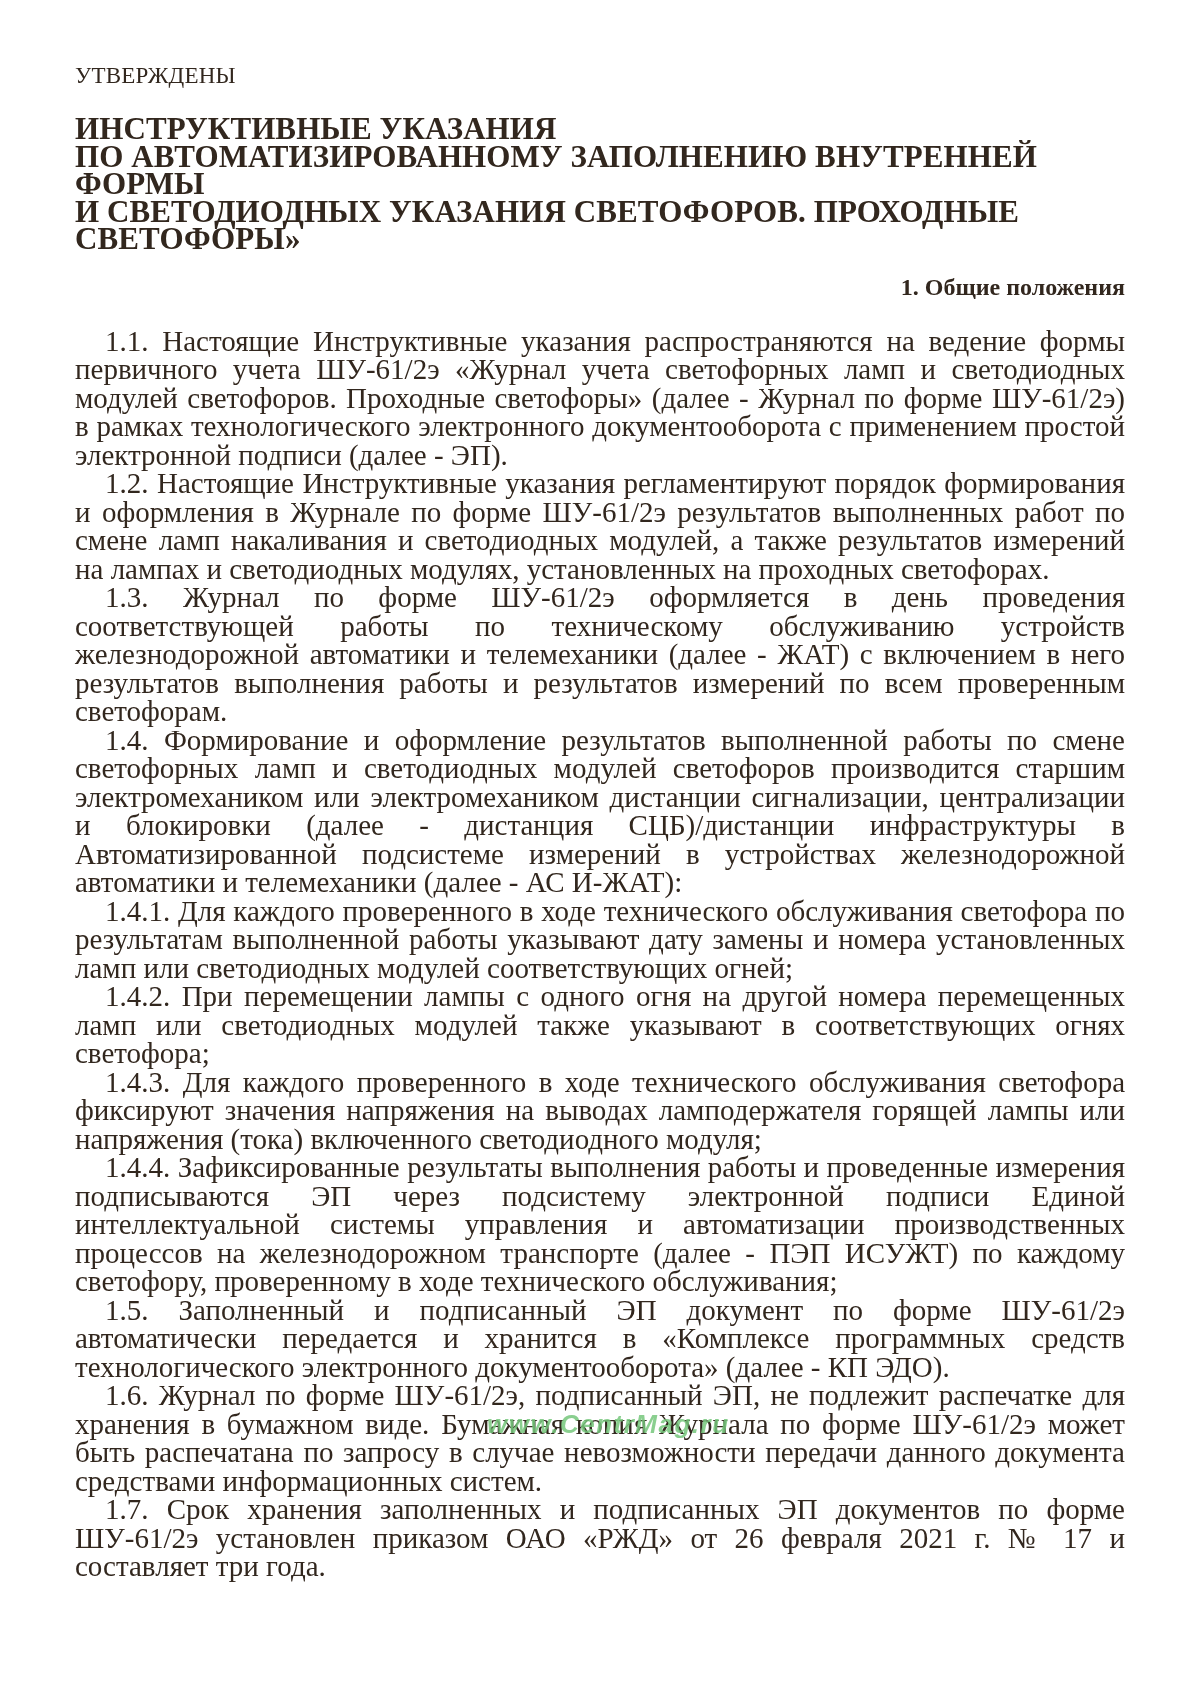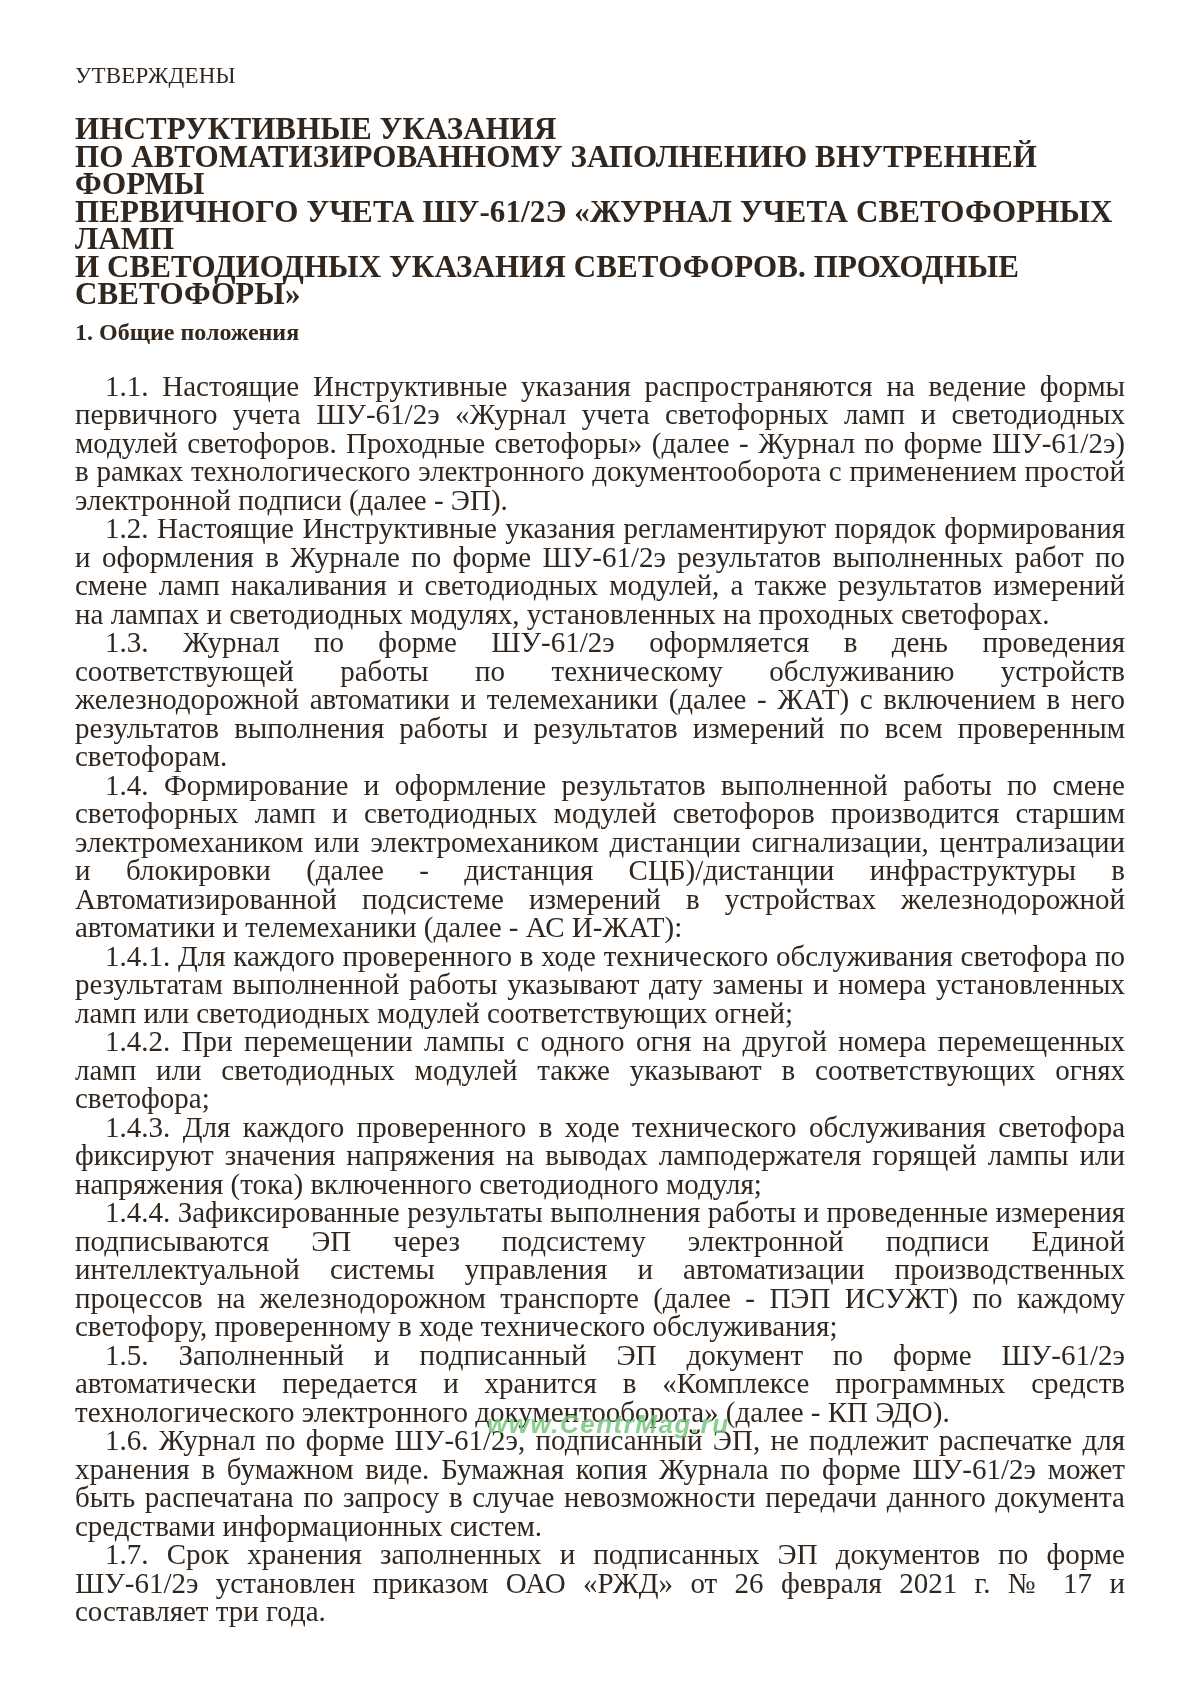--- a/index.html
+++ b/index.html
@@ -26,22 +26,22 @@
   }
   .doc-title {
     margin-top: 25px;
     text-align: left;
     font-weight: 700;
     font-size: 31px;
     line-height: 27.5px;
     letter-spacing: 0.1px;
   }
   .section-heading {
-    margin-top: 10px;
-    text-align: left;
+    margin-top: 20px;
+    text-align: right;
     font-weight: 700;
     font-size: 24px;
     line-height: 28px;
   }
   .body-text {
     margin-top: 26px;
     font-size: 29px;
     line-height: 28.5px;
     text-align: justify;
   }
@@ -69,21 +69,20 @@
 
 <div class="page">
 
   <div class="approval">
     <div>УТВЕРЖДЕНЫ</div>
   </div>
 
   <div class="doc-title">
     <div>ИНСТРУКТИВНЫЕ УКАЗАНИЯ</div>
     <div>ПО АВТОМАТИЗИРОВАННОМУ ЗАПОЛНЕНИЮ ВНУТРЕННЕЙ ФОРМЫ</div>
-    <div>ПЕРВИЧНОГО УЧЕТА ШУ-61/2Э «ЖУРНАЛ УЧЕТА СВЕТОФОРНЫХ ЛАМП</div>
     <div>И СВЕТОДИОДНЫХ УКАЗАНИЯ СВЕТОФОРОВ. ПРОХОДНЫЕ СВЕТОФОРЫ»</div>
   </div>
 
   <div class="section-heading">1. Общие положения</div>
 
   <div class="body-text">
     <p>1.1. Настоящие Инструктивные указания распространяются на ведение формы первичного учета ШУ-61/2э «Журнал учета светофорных ламп и светодиодных модулей светофоров. Проходные светофоры» (далее - Журнал по форме ШУ-61/2э) в рамках технологического электронного документооборота с применением простой электронной подписи (далее - ЭП).</p>
     <p>1.2. Настоящие Инструктивные указания регламентируют порядок формирования и оформления в Журнале по форме ШУ-61/2э результатов выполненных работ по смене ламп накаливания и светодиодных модулей, а также результатов измерений на лампах и светодиодных модулях, установленных на проходных светофорах.</p>
     <p>1.3. Журнал по форме ШУ-61/2э оформляется в день проведения соответствующей работы по техническому обслуживанию устройств железнодорожной автоматики и телемеханики (далее - ЖАТ) с включением в него результатов выполнения работы и результатов измерений по всем проверенным светофорам.</p>
     <p>1.4. Формирование и оформление результатов выполненной работы по смене светофорных ламп и светодиодных модулей светофоров производится старшим электромехаником или электромехаником дистанции сигнализации, централизации и блокировки (далее - дистанция СЦБ)/дистанции инфраструктуры в Автоматизированной подсистеме измерений в устройствах железнодорожной автоматики и телемеханики (далее - АС И-ЖАТ):</p>

